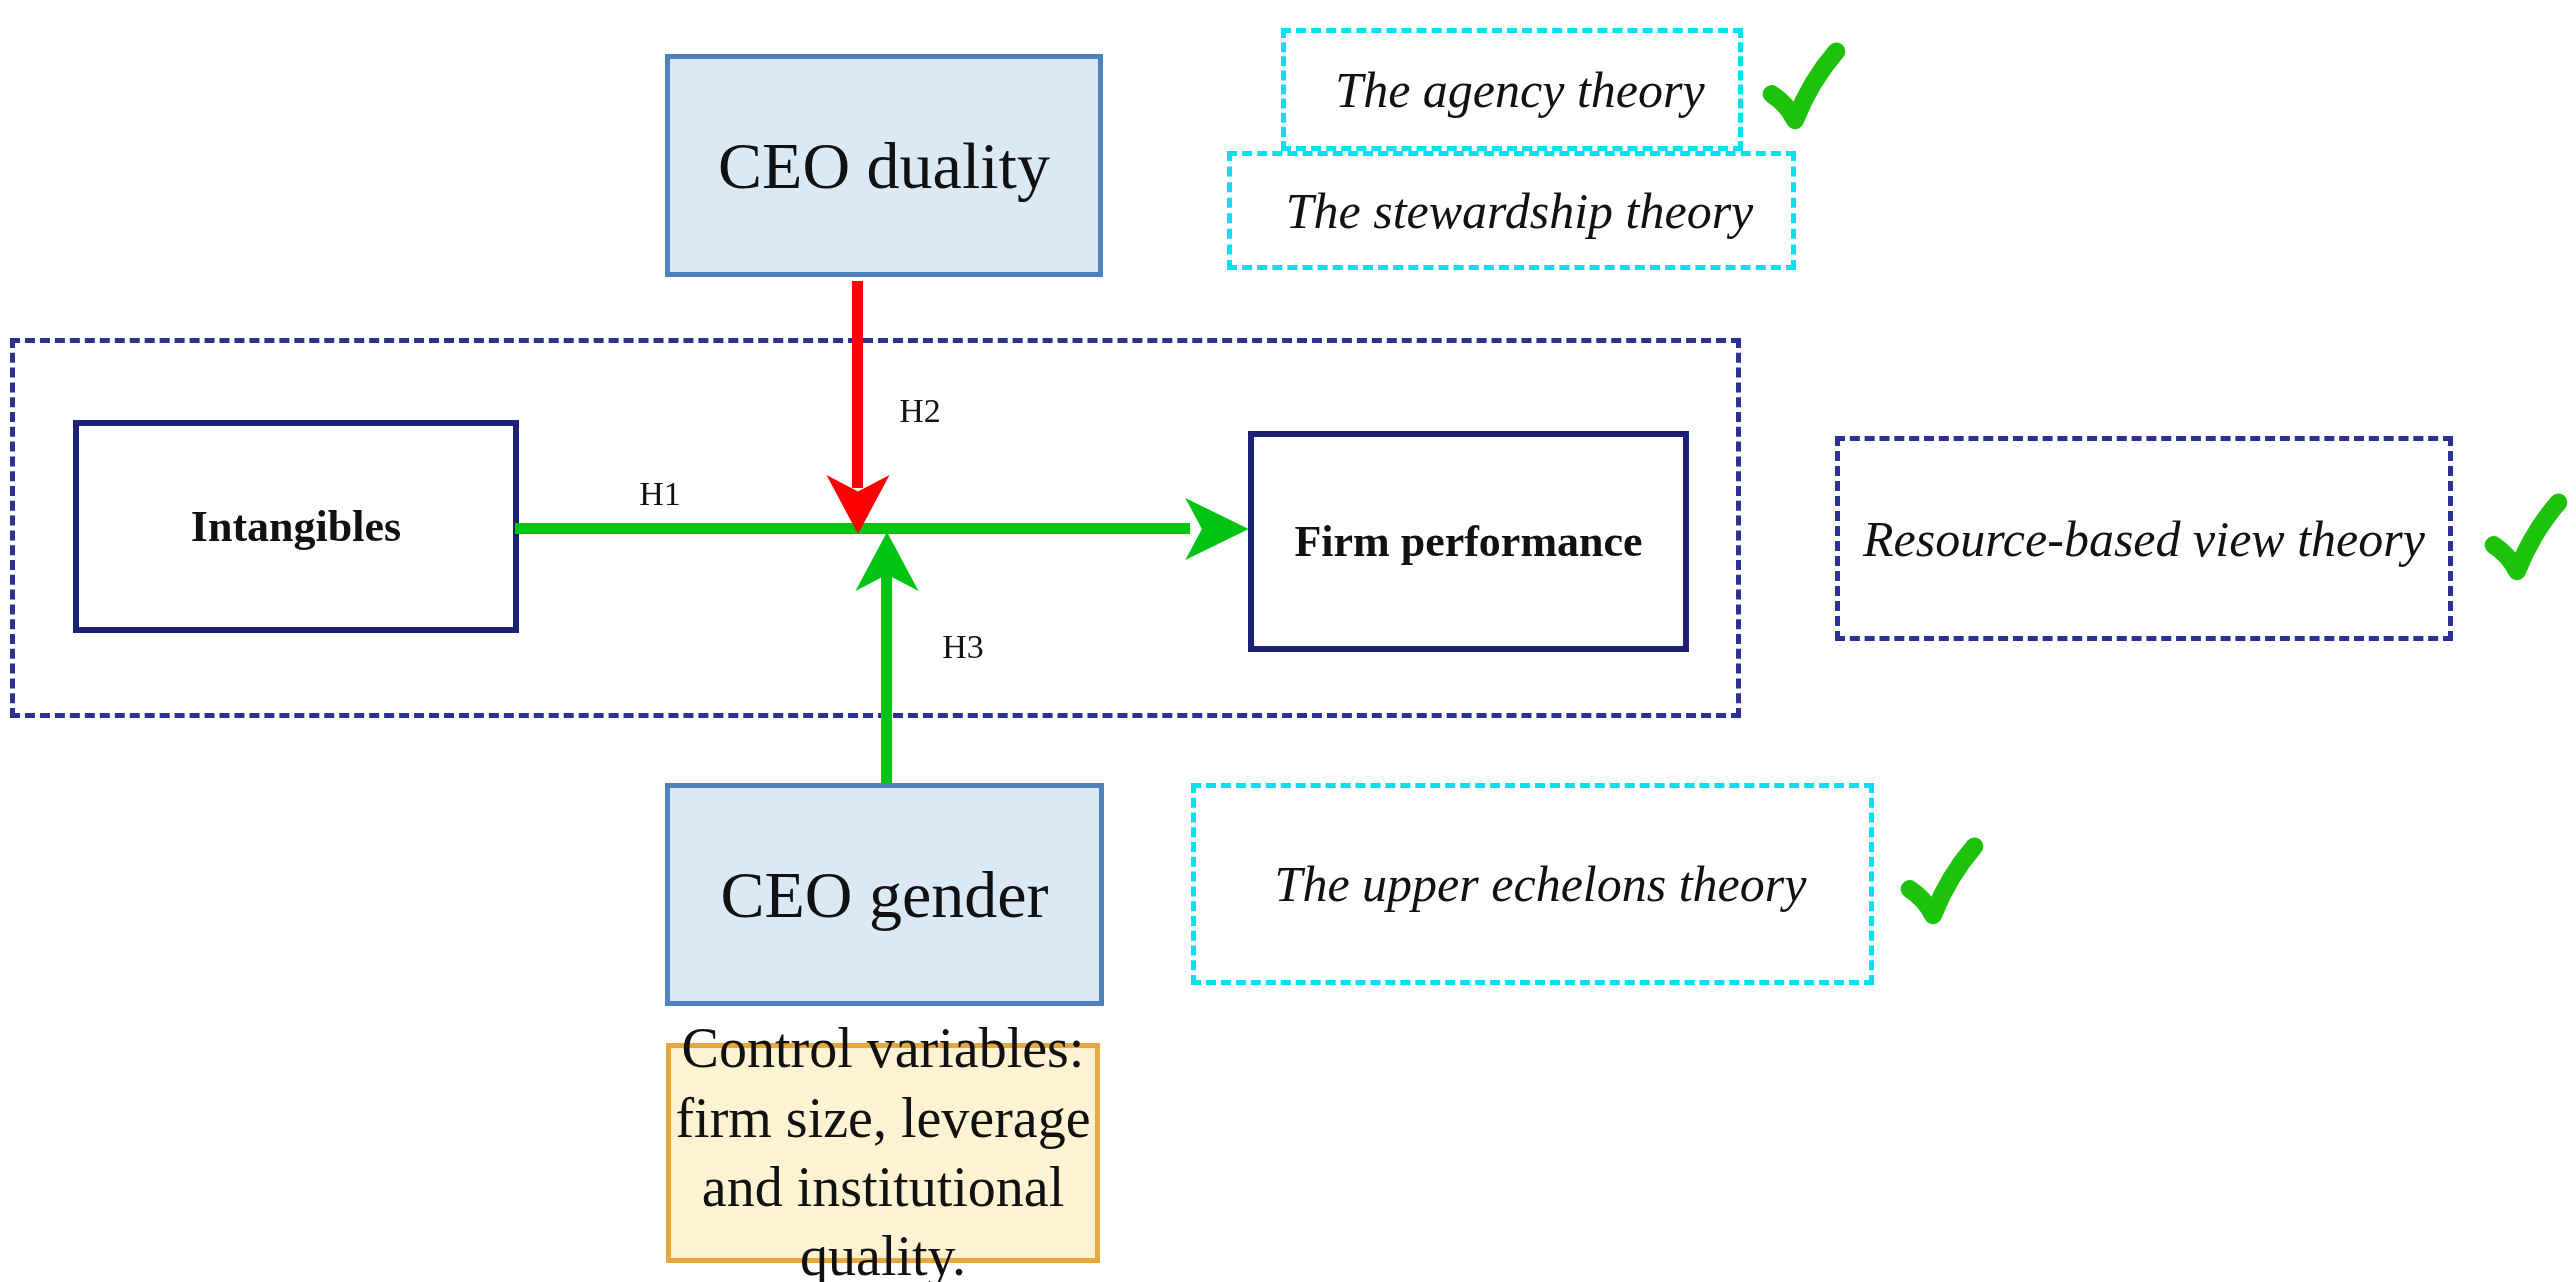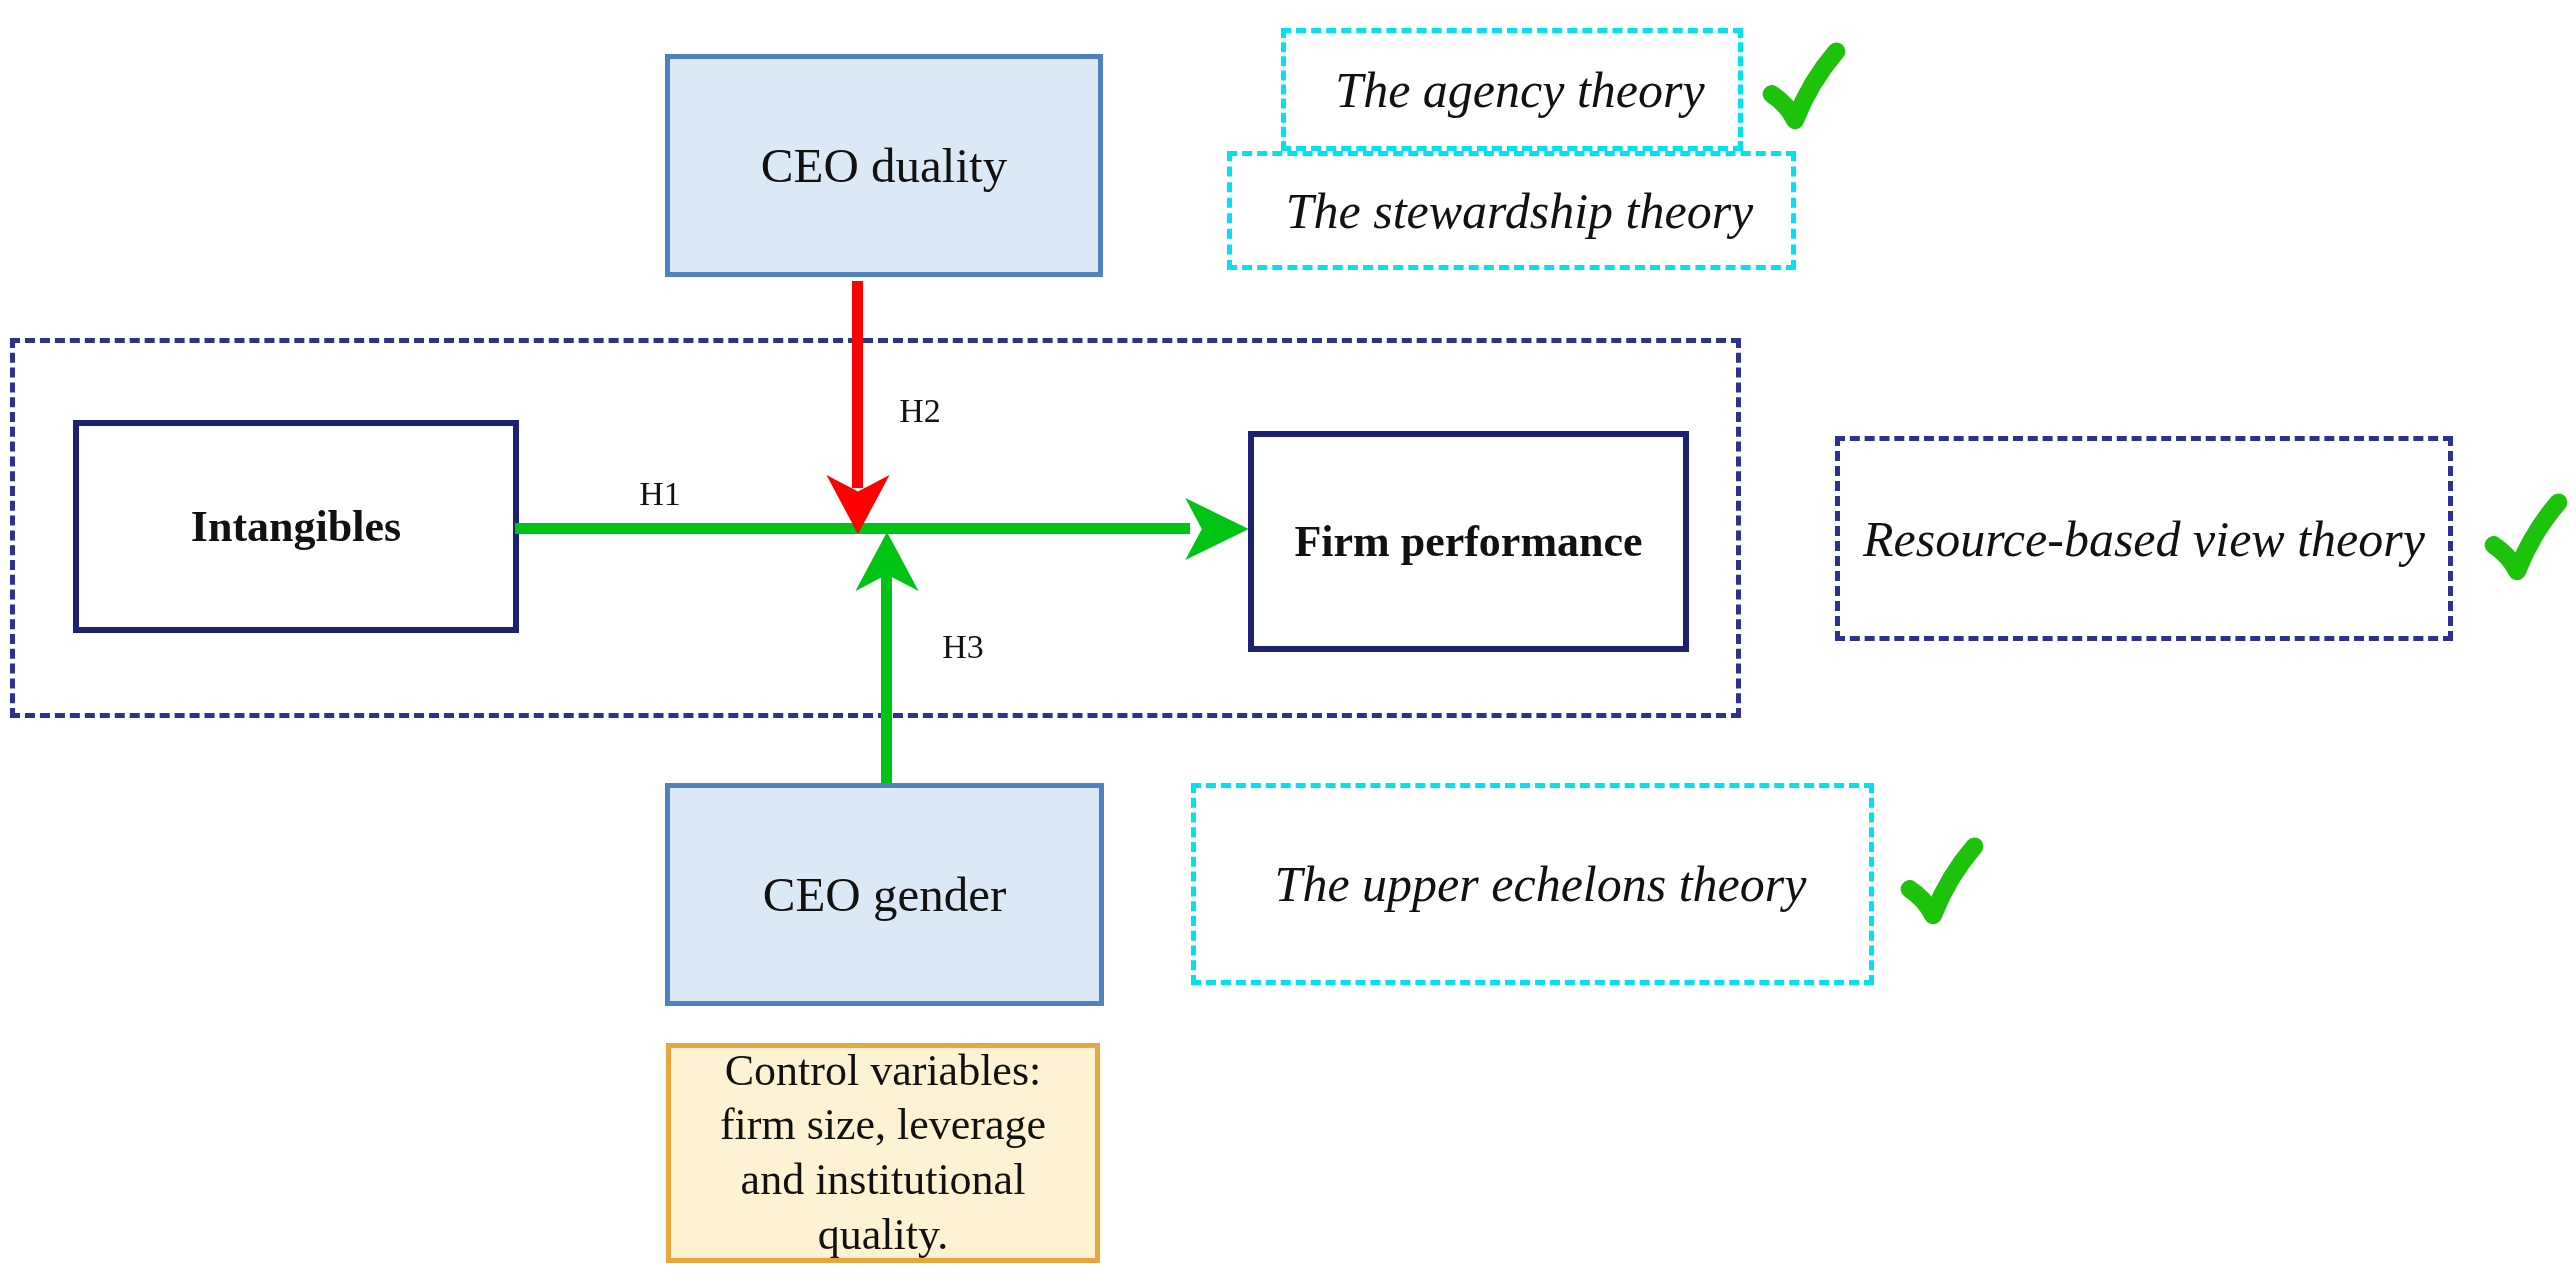--- a/index.html
+++ b/index.html
@@ -26,30 +26,30 @@
   .core-box{
     background:#ffffff; border:6.2px solid var(--navy-solid); box-sizing:border-box;
     font-weight:bold; font-size:44px; z-index:3;
   }
   .box-intangibles{left:73px; top:420px; width:446px; height:213px;}
   .box-firm{left:1248px; top:418px; width:441px; height:221px;margin-top:13px;}
 
   
   .blue-box{
     background:var(--blue-fill); border:5.5px solid var(--blue-border); box-sizing:border-box;
-    font-size:49px; z-index:3;
+    font-size:66px; z-index:3;
   }
   .box-duality{left:665px; top:54px; width:438px; height:223px;}
   .box-gender{left:665px; top:783px; width:439px; height:223px;align-items:center;}
 
   
   .control-box{
     left:666px; top:1043px; width:434px; height:220px;
     background:var(--orange-fill); border:5.5px solid var(--orange-border); box-sizing:border-box;
-    font-size:44px; line-height:1.24; z-index:3;
+    font-size:56px; line-height:1.24; z-index:3;
     display:flex; flex-direction:column; align-items:center; justify-content:center; text-align:center;
   }
 
   
   .theory-box{
     box-sizing:border-box; font-style:italic; font-size:50px; background:#ffffff; z-index:2;
   }
   .cyan-dash{border:5.5px dashed var(--cyan);padding-left:16px;}
   .navy-dash{border:5.5px dashed var(--navy);}
   .box-agency{left:1281px; top:28px; width:462px; height:123px; font-size:50px;}

